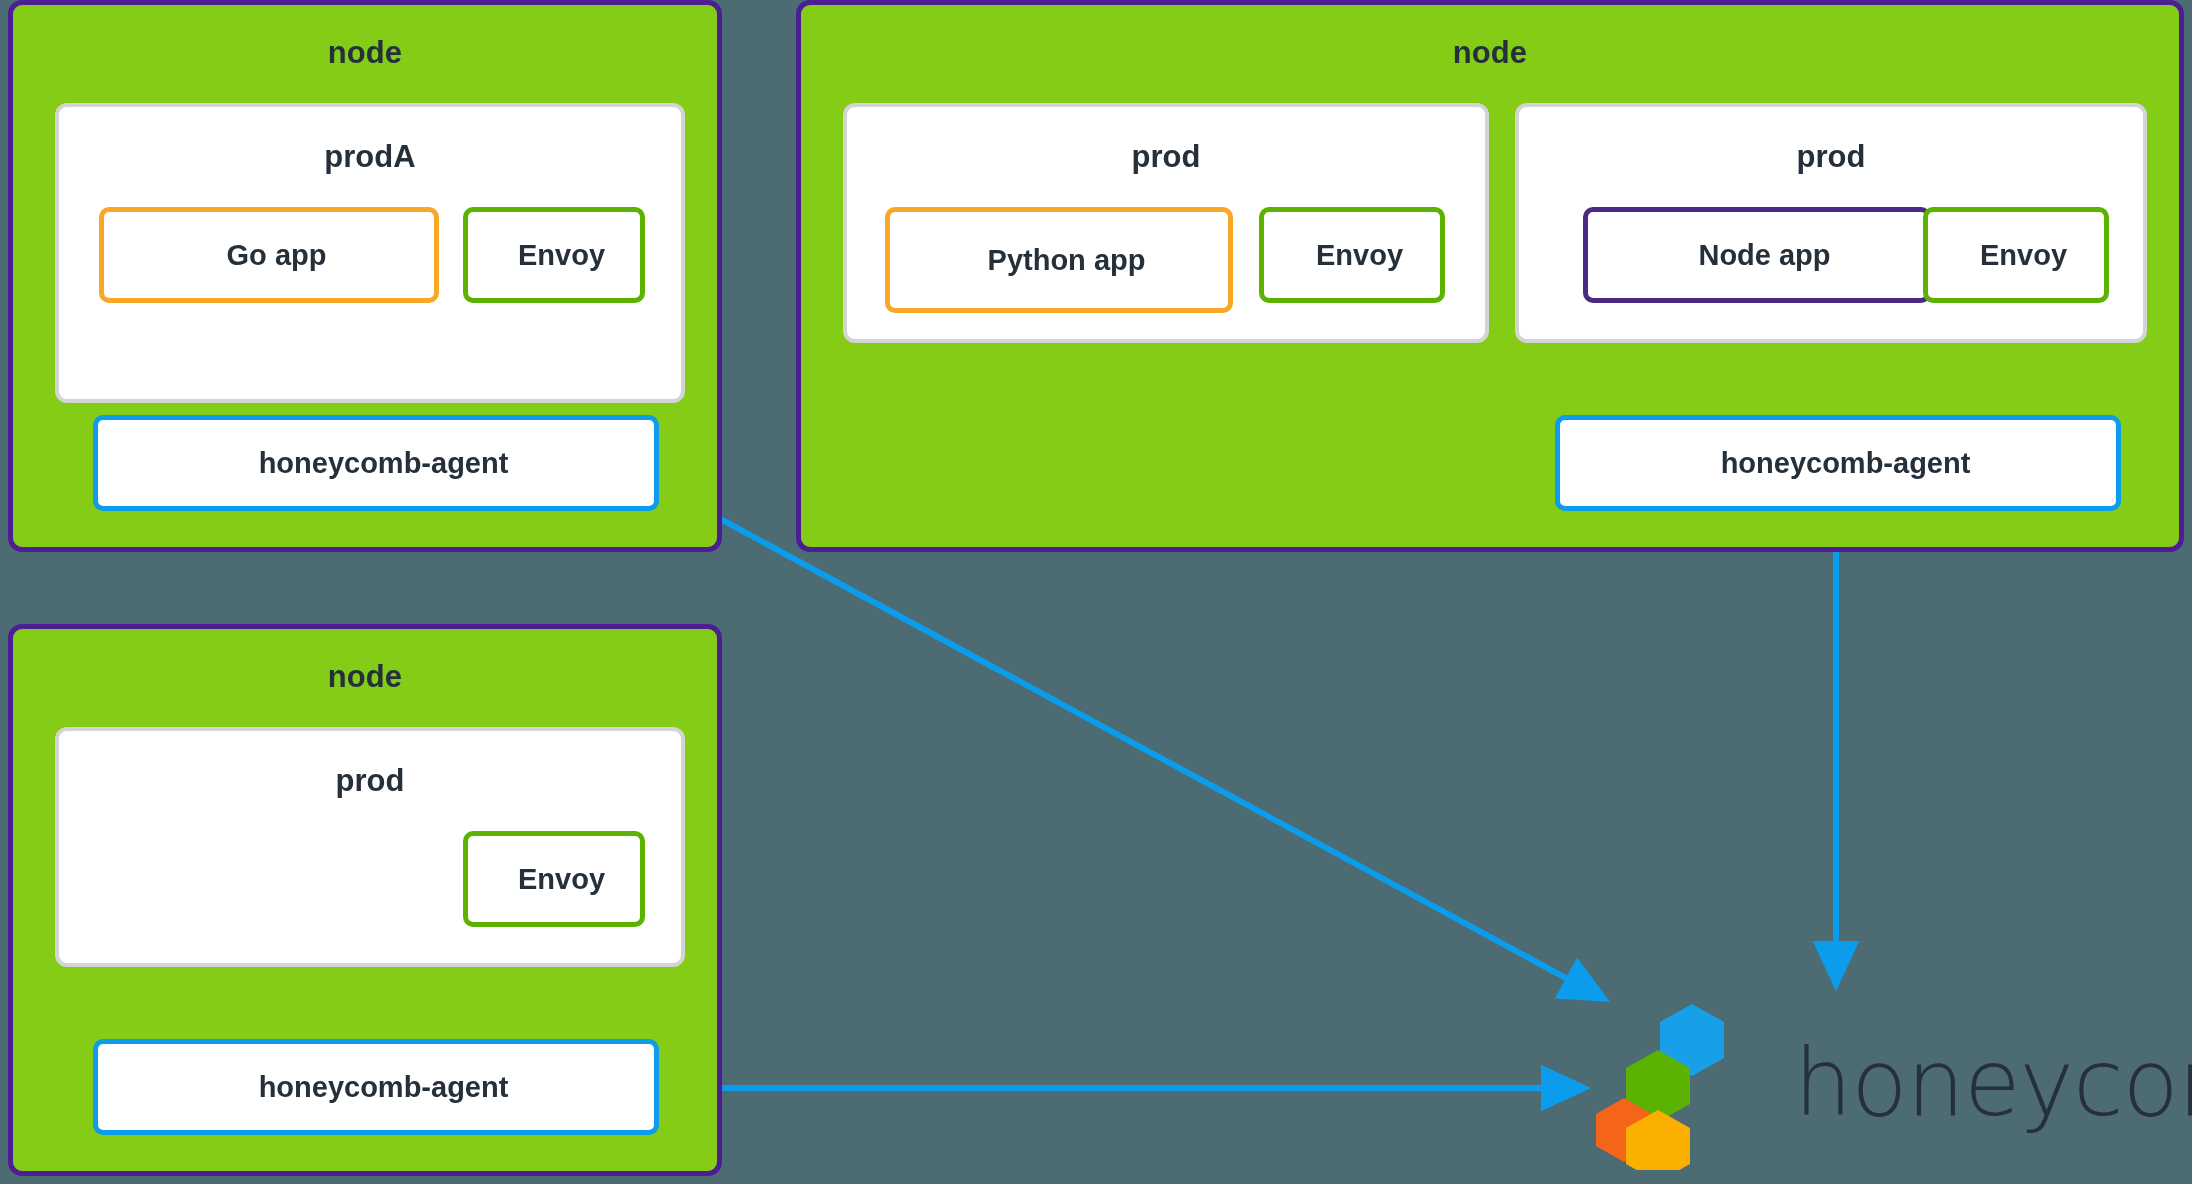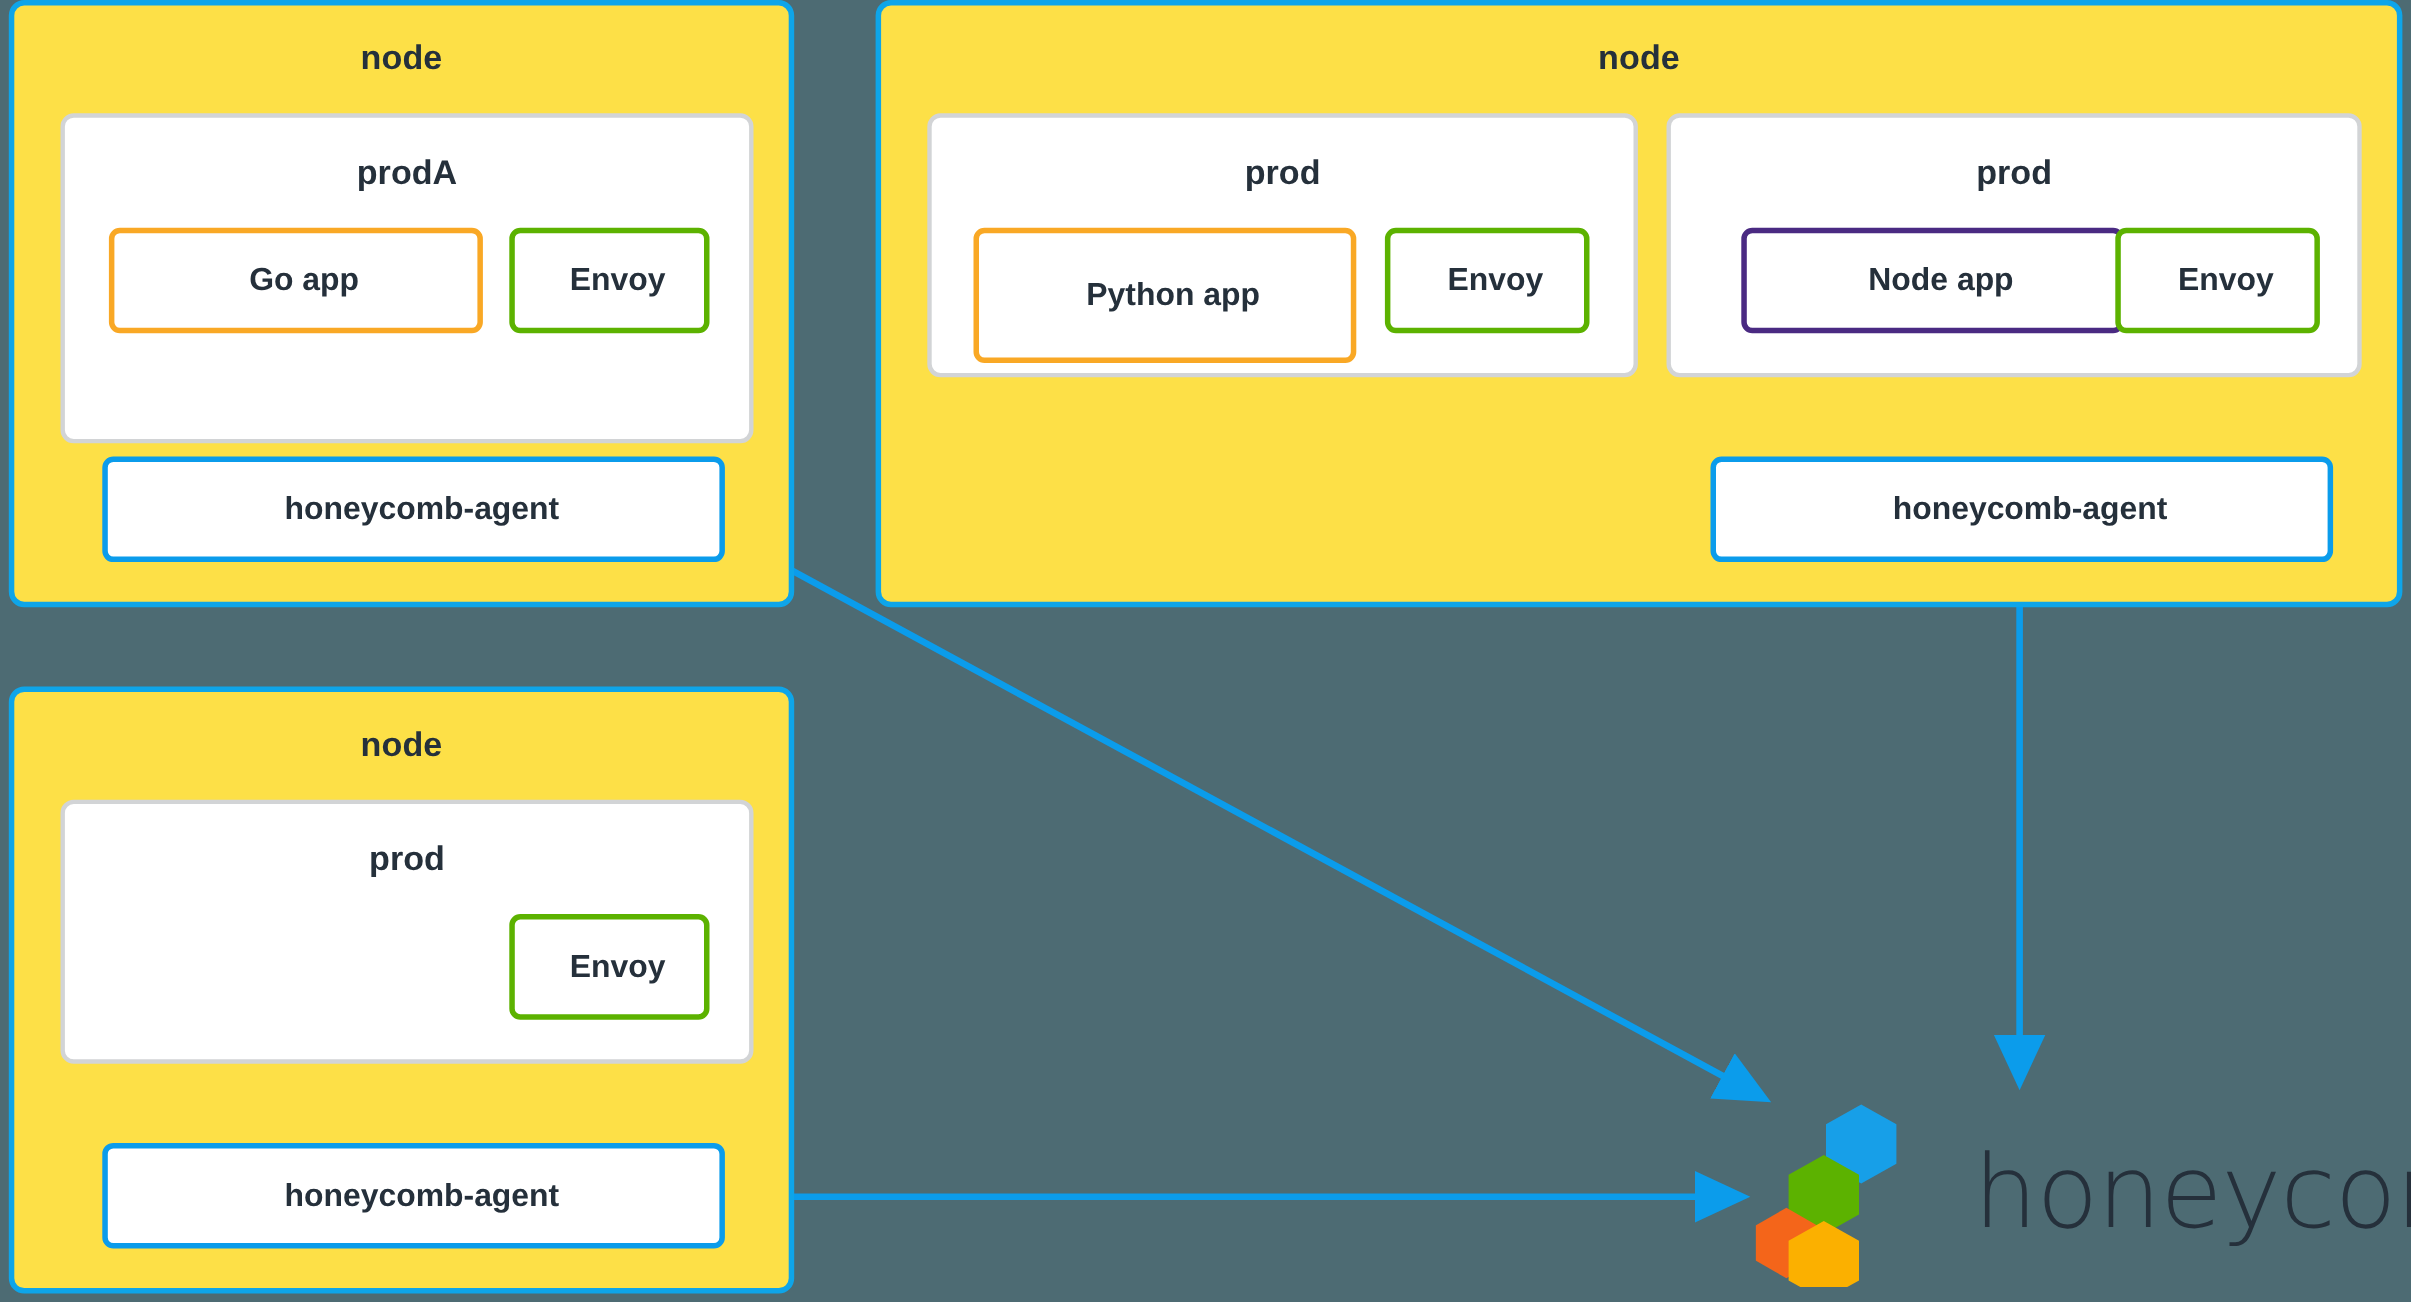--- a/index.html
+++ b/index.html
@@ -17,22 +17,22 @@
   }
   #canvas {
     position: absolute;
     inset: 0;
     width: 2192px;
     height: 1184px;
   }
   
   .node-panel {
     position: absolute;
-    background: #fde047;
-    border: 5px solid #0ea5e9;
+    background: #84cc16;
+    border: 5px solid #4c1d95;
     border-radius: 14px;
     box-sizing: border-box;
   }
   .node-title {
     position: absolute;
     left: 0;
     right: 0;
     text-align: center;
     font-size: 31px;
     font-weight: bold;
@@ -138,21 +138,21 @@
   </div>
 
   <div class="svc blue" style="left:80px; top:410px; width:566px; height:96px;">honeycomb-agent</div>
 </div>
 
 <div class="node-panel" style="left:796px; top:0px; width:1388px; height:552px;">
   <div class="node-title" style="top:30px;">node</div>
 
   <div class="ns-panel" style="left:42px; top:98px; width:646px; height:240px;">
     <div class="ns-title" style="top:32px;">prod</div>
-    <div class="svc orange" style="left:38px; top:100px; width:348px; height:123px;">Python app</div>
+    <div class="svc orange" style="left:38px; top:100px; width:348px; height:106px;">Python app</div>
     <div class="svc green" style="left:412px; top:100px; width:186px; height:96px;">Envoy</div>
   </div>
 
   <div class="ns-panel" style="left:714px; top:98px; width:632px; height:240px;">
     <div class="ns-title" style="top:32px;">prod</div>
     <div class="svc purple" style="left:32px; top:100px; width:348px; height:96px;margin-left:32px;">Node app</div>
     <div class="svc green" style="left:404px; top:100px; width:186px; height:96px;">Envoy</div>
   </div>
 
   <div class="svc blue" style="left:754px; top:410px; width:566px; height:96px;">honeycomb-agent</div>

